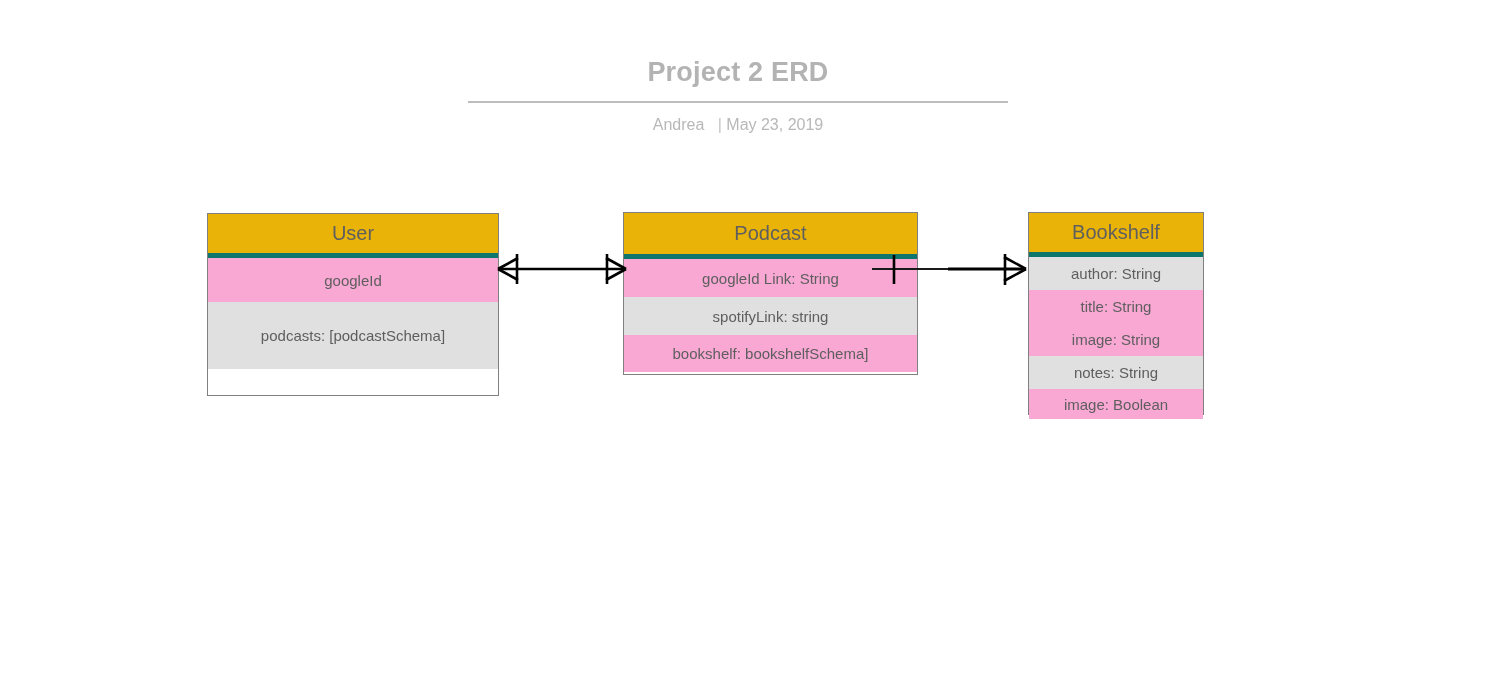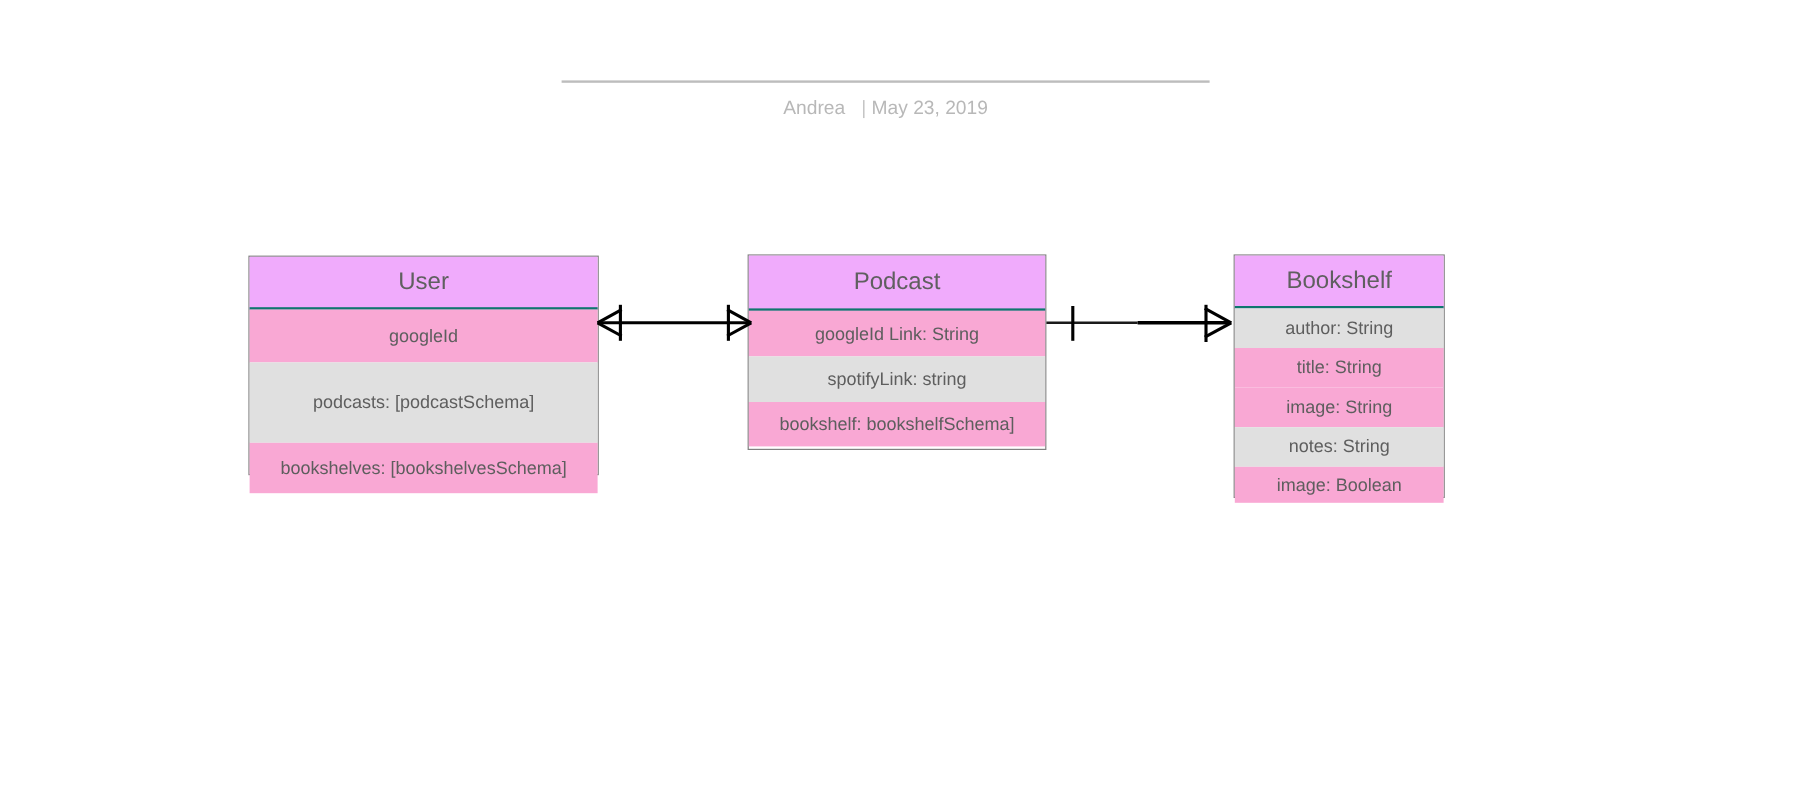--- a/index.html
+++ b/index.html
@@ -48,22 +48,22 @@
   #byline .sep { color: #c5c5c5; }
 
   
   .entity {
     position: absolute;
     border: 1px solid #808080;
     box-sizing: border-box;
     background: #ffffff;
   }
   .entity-header {
-    background: #f0abfc;
-    border-bottom: 2px solid #0f766e;
+    background: #eab308;
+    border-bottom: 5px solid #0f766e;
     color: #5f5f5f;
     font-size: 20px;
     text-align: center;
     box-sizing: border-box;
     display: flex;
     align-items: center;
     justify-content: center;
   }
   .entity-rows {
     display: block;
@@ -81,21 +81,21 @@
   .entity-row.alt { background: #e0e0e0; }
 
   
   #entity-user { left: 207px; top: 213px; width: 292px; height: 183px; }
   #entity-user .entity-header { height: 44px; }
   #entity-user .entity-row { height: 44px; }
   #entity-user .entity-row.r2 { height: 67px; }
   #entity-user .entity-row.r3 { height: 42px; }
 
   
-  #entity-podcast { left: 623px; top: 212px; width: 249px; height: 163px; }
+  #entity-podcast { left: 623px; top: 212px; width: 295px; height: 163px; }
   #entity-podcast .entity-header { height: 46px; }
   #entity-podcast .entity-row { height: 38px; }
   #entity-podcast .entity-row.r3 { height: 37px; }
 
   
   #entity-bookshelf { left: 1028px; top: 212px; width: 176px; height: 203px; }
   #entity-bookshelf .entity-header { height: 44px; }
   #entity-bookshelf .entity-row { height: 33px; }
   #entity-bookshelf .entity-row.r5 { height: 30px; }
 
@@ -104,30 +104,30 @@
     position: absolute;
     overflow: visible;
   }
   #connector-user-podcast { left: 492px; top: 248px; width: 140px; height: 42px; }
   #connector-podcast-bookshelf { left: 870px; top: 248px; width: 160px; height: 42px; }
 </style>
 </head>
 <body>
 
 <div id="doc-header">
+  <div id="doc-title">Project 2 ERD</div>
   <div id="title-rule"></div>
   <div id="byline"><span>Andrea</span>   <span class="sep">|</span> <span>May 23, 2019</span></div>
 </div>
 
 <div class="entity" id="entity-user">
   <div class="entity-header">User</div>
   <div class="entity-rows">
     <div class="entity-row r1">googleId</div>
     <div class="entity-row alt r2">podcasts: [podcastSchema]</div>
-    <div class="entity-row r3">bookshelves: [bookshelvesSchema]</div>
   </div>
 </div>
 
 <div class="entity" id="entity-podcast">
   <div class="entity-header">Podcast</div>
   <div class="entity-rows">
     <div class="entity-row r1">googleId Link: String</div>
     <div class="entity-row alt r2">spotifyLink: string</div>
     <div class="entity-row r3">bookshelf: bookshelfSchema]</div>
   </div>

